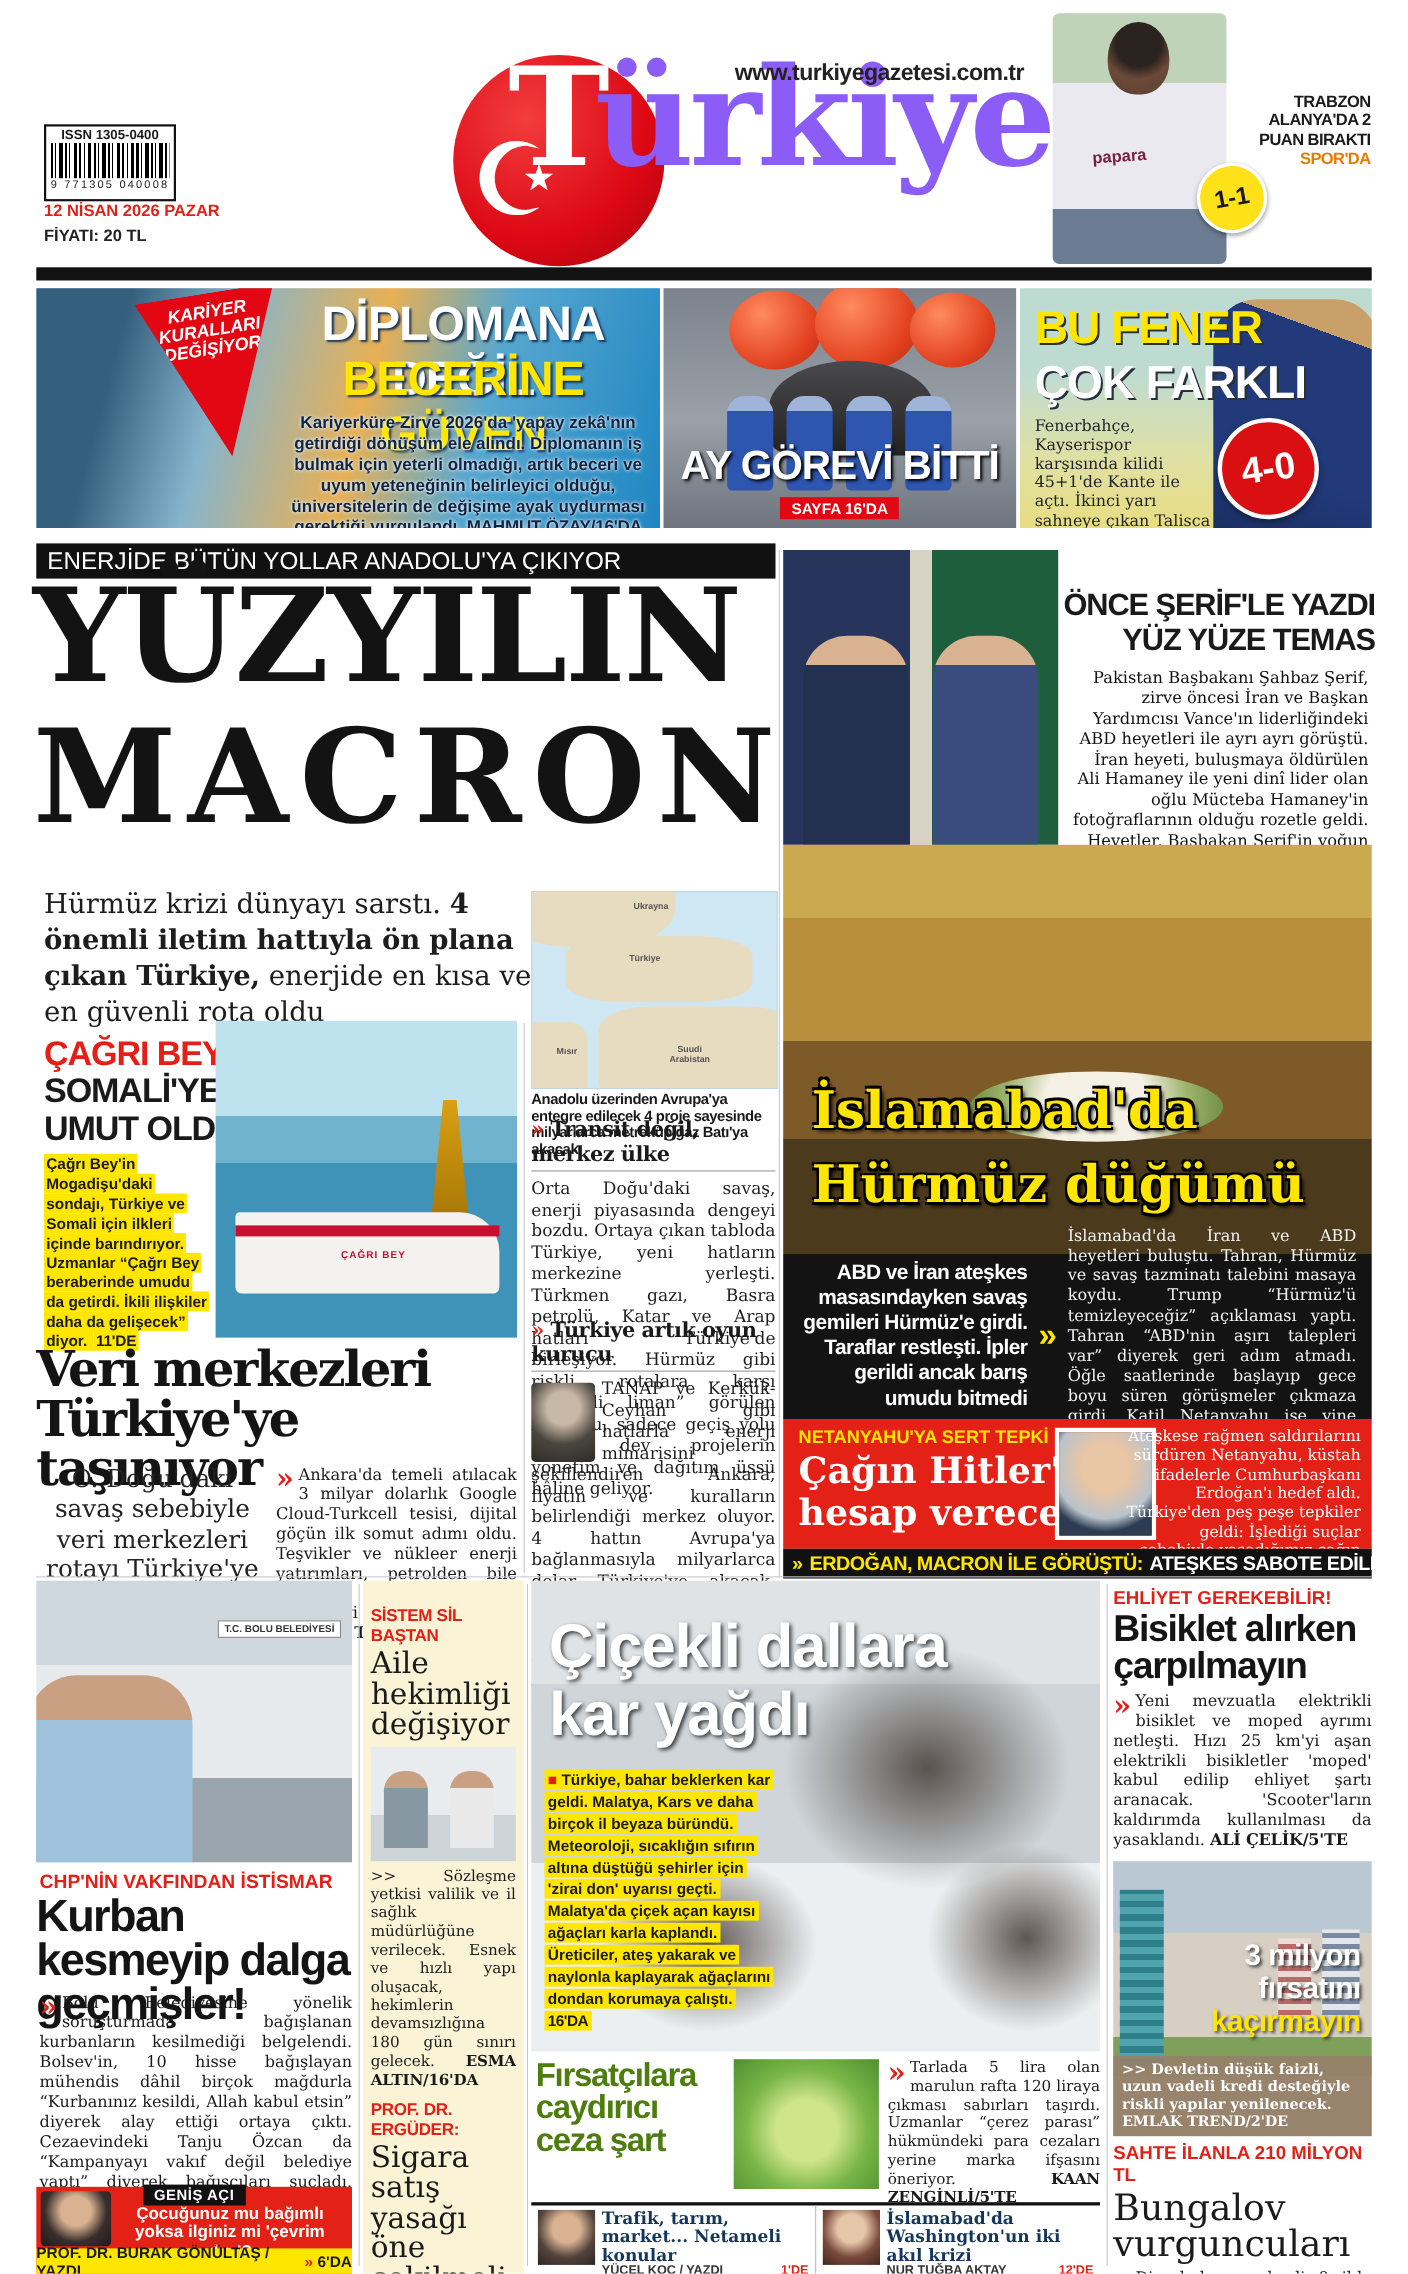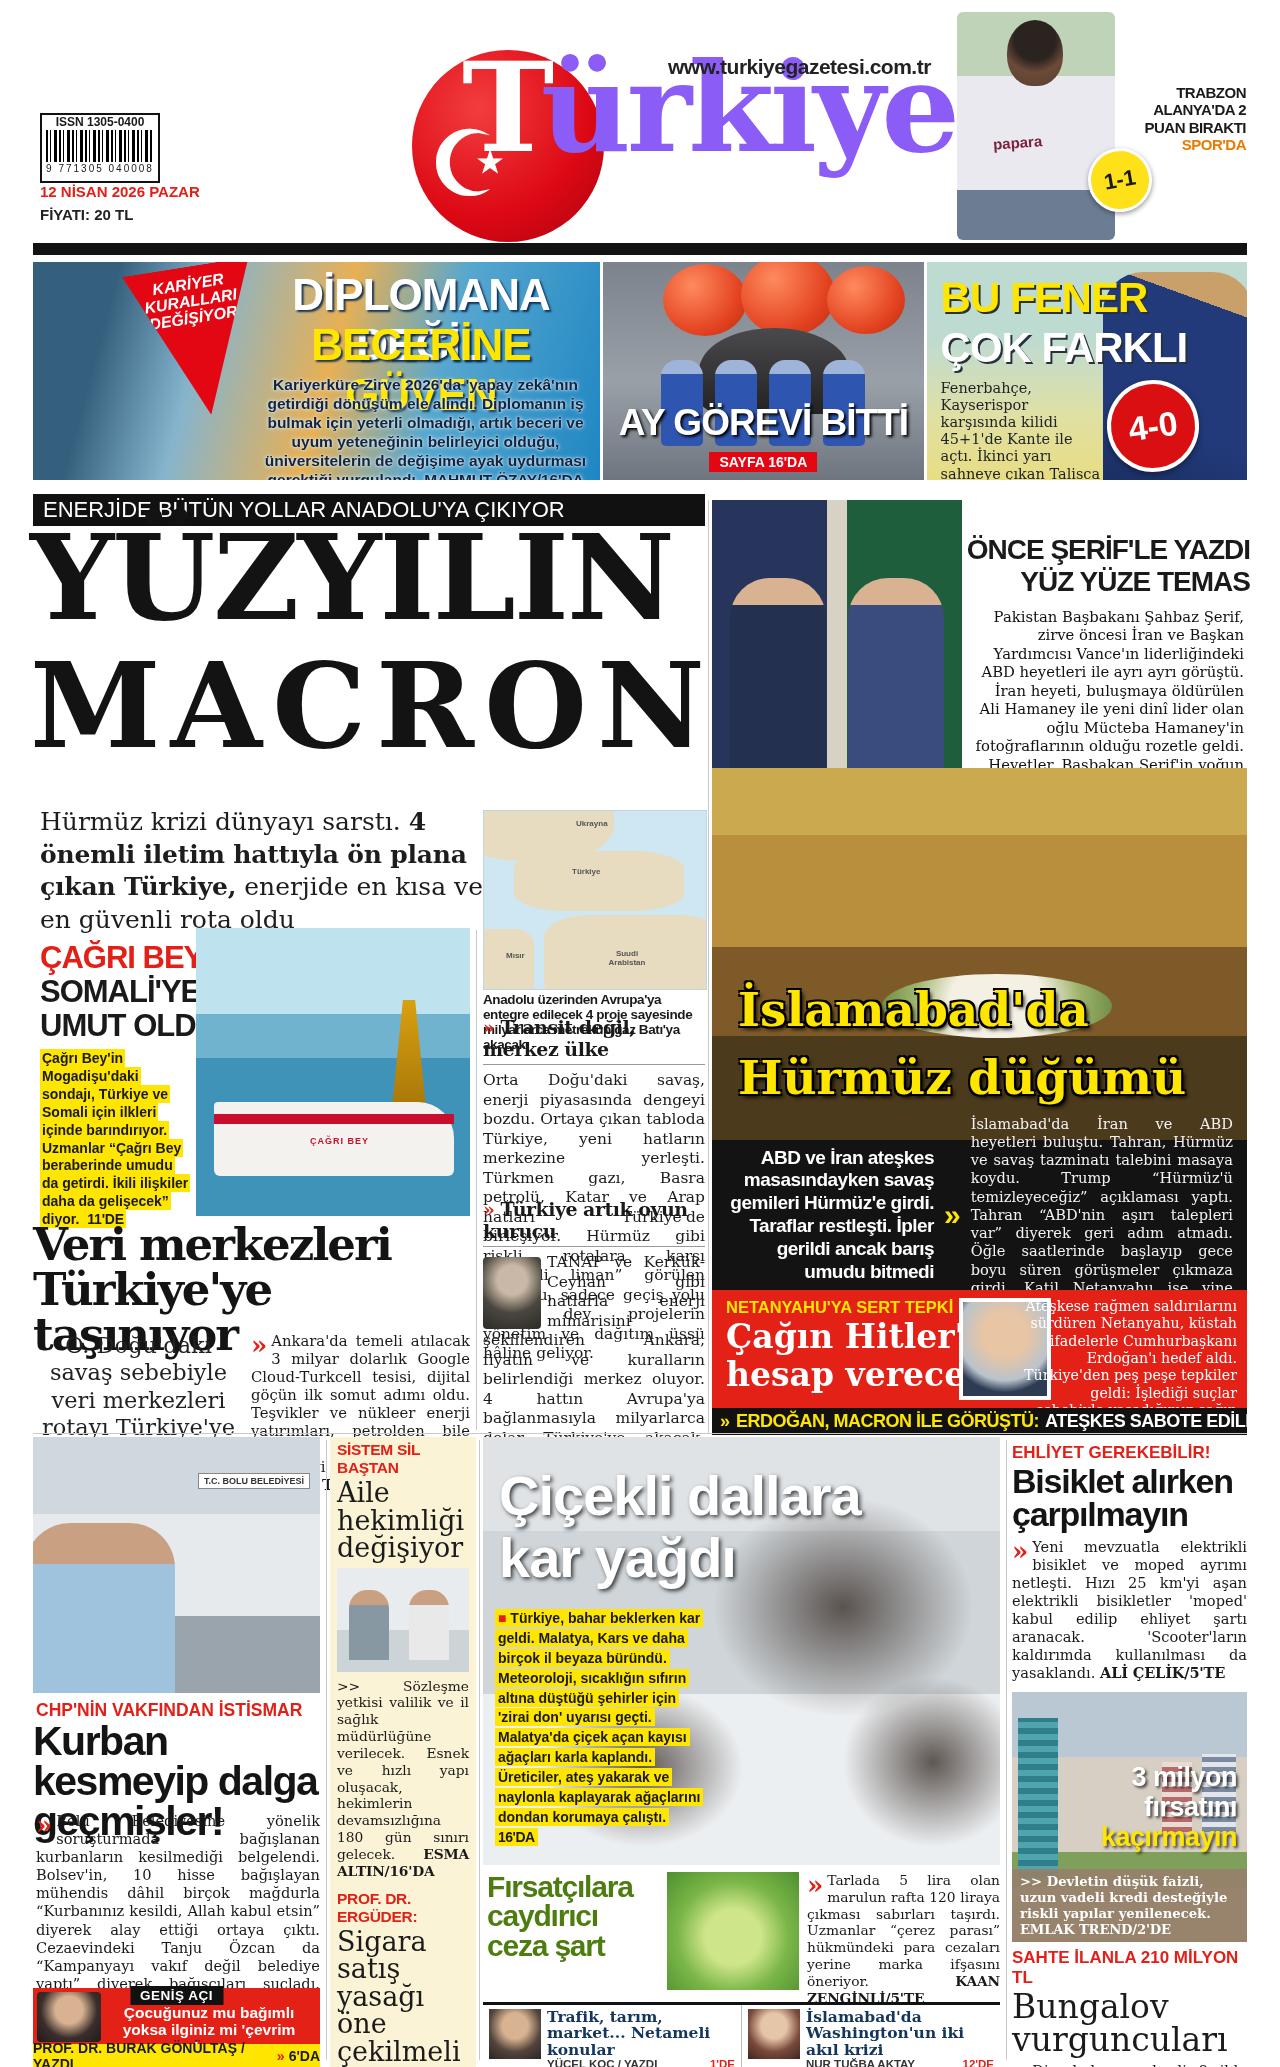--- a/index.html
+++ b/index.html
@@ -172,21 +172,21 @@
   .genis{left:33px;top:1988px;width:287px;height:79px;background:#e32117;}
   .genis-tab{position:absolute;left:50%;transform:translateX(-50%);top:-2px;background:#111;color:#fff;
              font-size:13.5px;font-weight:bold;padding:2px 10px;letter-spacing:0.5px;}
   .genis-photo{position:absolute;left:4px;top:4px;width:64px;height:50px;border-radius:4px;
                background:radial-gradient(circle at 50% 36%,#d9b391 0 30%,#3a2e2c 62%,#201a19);}
   .genis-title{position:absolute;left:70px;top:16px;width:212px;text-align:center;color:#fff;font-weight:bold;
                font-size:15.5px;line-height:1.12;}
   .genis-bar{position:absolute;left:0;bottom:-1px;width:100%;height:24px;background:#ffe600;display:flex;align-items:center;
              justify-content:center;gap:4px;font-size:14px;font-weight:bold;color:#1a1a1a;}
 
-  .col2{left:330px;top:1437px;width:146px;height:630px;background:#fbf3d5;padding:4px 7px;box-sizing:border-box;}
+  .col2{left:330px;top:1437px;width:146px;height:630px;background:#fbf3d5;padding:24px 7px;box-sizing:border-box;}
   .col2 .kick{font-size:15.5px;font-weight:bold;color:#e22018;letter-spacing:-0.3px;}
   .col2 .title{font-family:"DejaVu Serif",serif;font-size:27px;line-height:1.02;color:#1b1b1b;margin:2px 0 6px;}
   .doc-photo{width:132px;height:104px;background:linear-gradient(180deg,#e9ecee 0 60%,#cdd4d8 60% 100%);margin-bottom:6px;}
   .doc-fig{position:relative;top:22px;display:inline-block;width:40px;height:70px;border-radius:18px 18px 0 0;}
   .col2 .body{font-family:"DejaVu Serif",serif;font-size:13.8px;line-height:1.22;text-align:justify;}
 
   .snow{left:483px;top:1437px;width:517px;height:428px;overflow:hidden;
         background:linear-gradient(180deg,#dfe3e6 0 22%,#cfd5d9 22% 60%,#eceff1 60% 100%);}
   .tree{position:absolute;background:radial-gradient(closest-side,rgba(70,60,55,.85),rgba(70,60,55,0));}
   .snow-t1{position:absolute;left:16px;top:26px;font-size:56px;font-weight:bold;color:#fff;letter-spacing:-1px;

